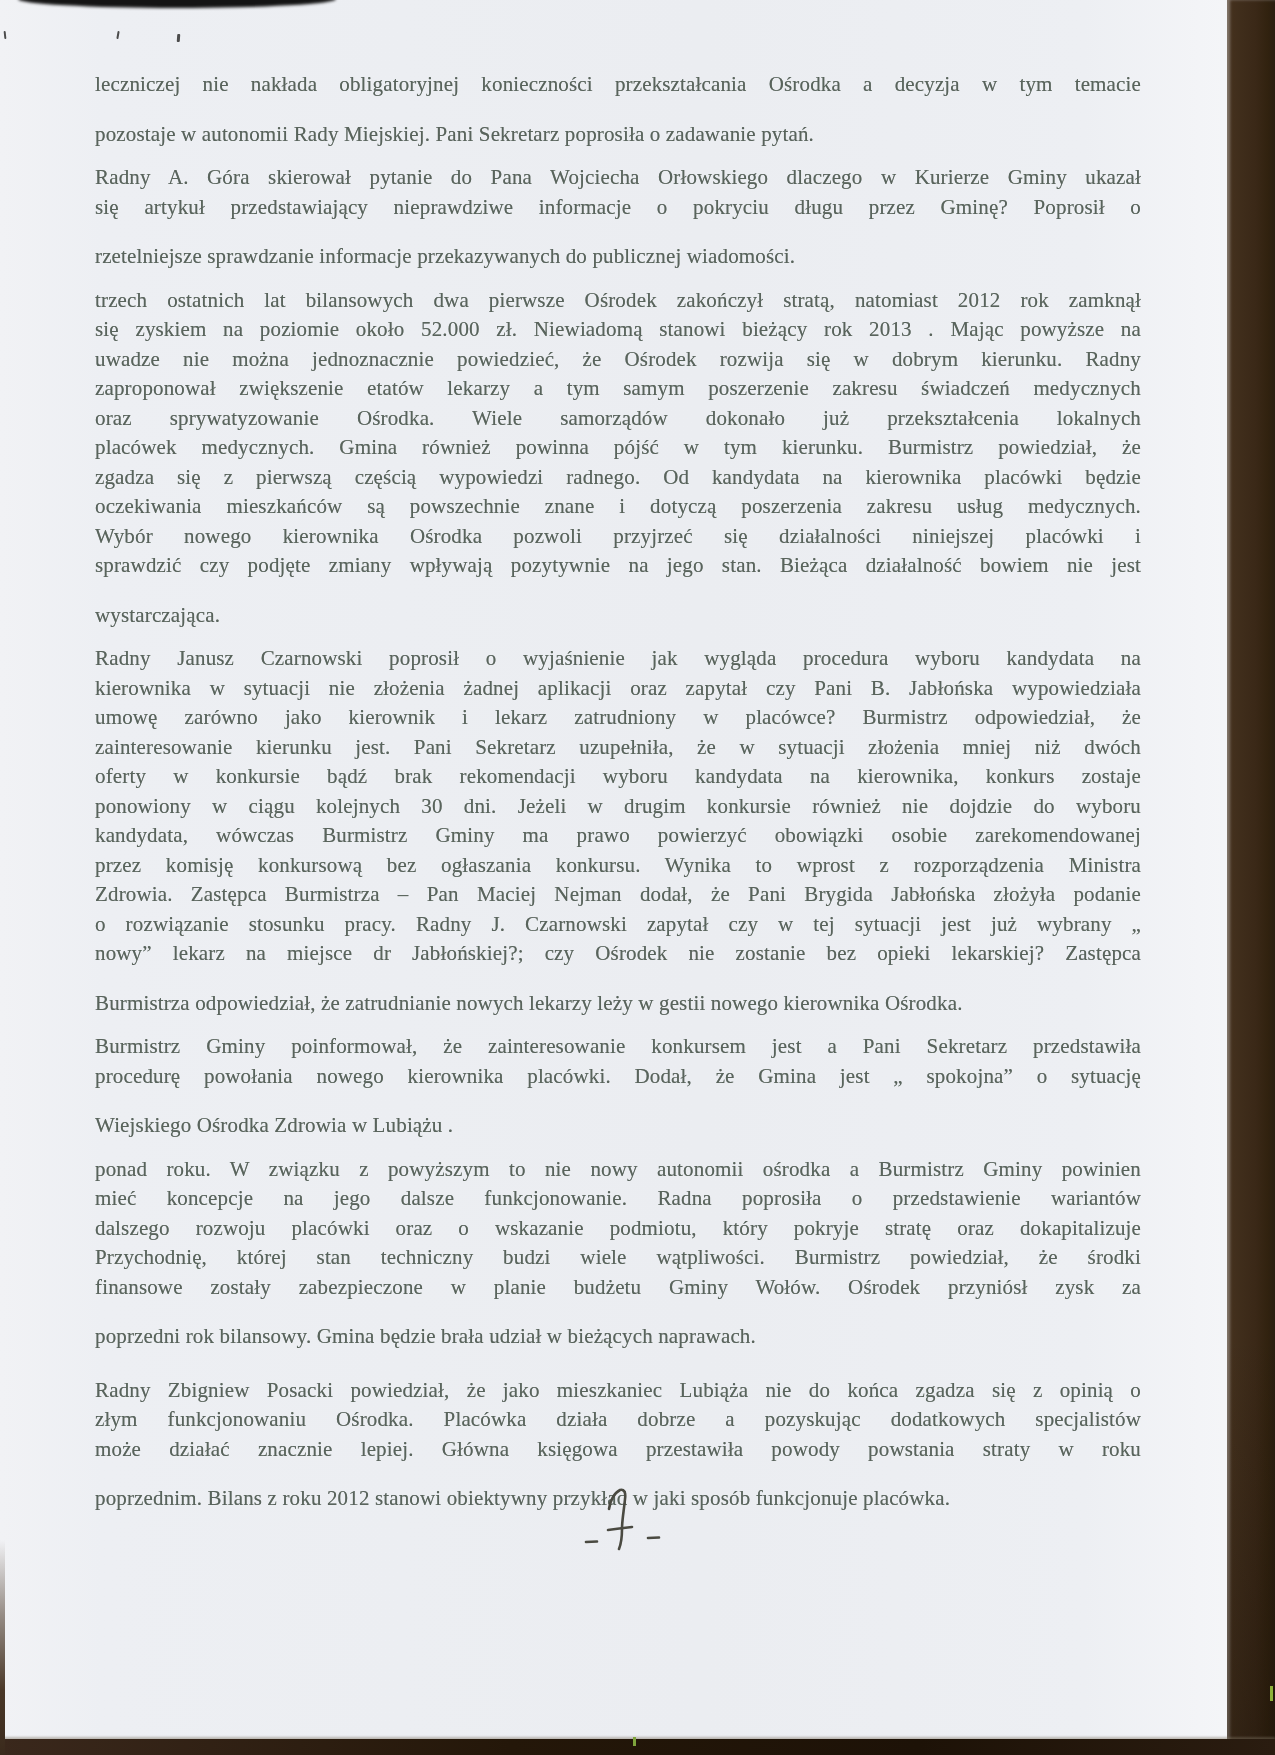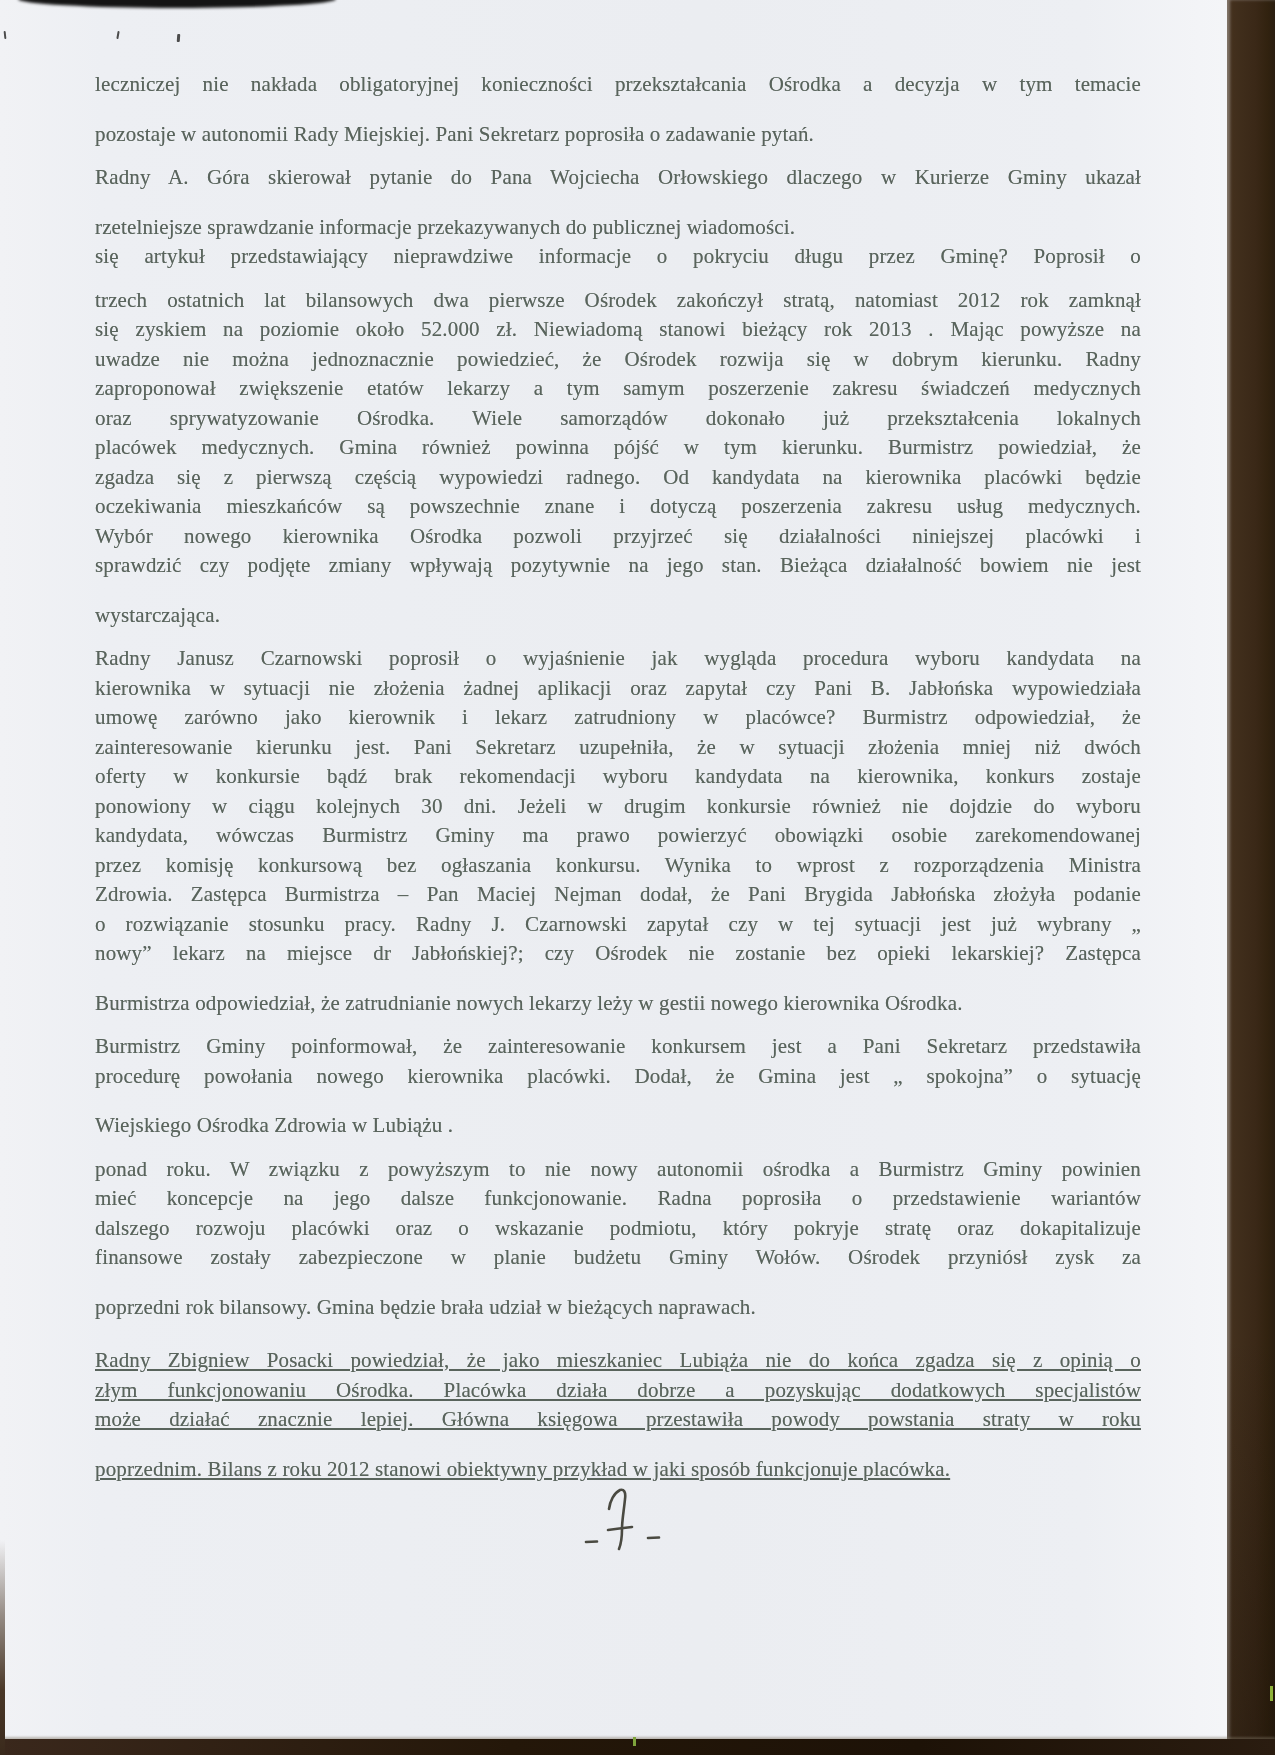--- a/index.html
+++ b/index.html
@@ -33,21 +33,21 @@
   .s3{ left:177px; top:34px; width:3px;   height:8px; transform:rotate(4deg); }
 
   
   .text-block{
     position:absolute; left:95px; top:70px; width:1046px;
     font-size:21px; line-height:29.5px;
     color:#59645c; letter-spacing:0.15px;
     text-shadow:0 0 0.6px rgba(89,100,92,.55);
   }
   .para{ margin:0 0 14px 0; }
-  .para.gap-before{ margin-top:24px;text-decoration:underline; }
+  .para.gap-before{ margin-top:24px; }
   .line{
     text-align:justify; text-align-last:justify;
     height:29.5px; overflow:hidden;
   }
   .line.last{ text-align-last:left;margin-top:20px; }
 
   
   .pagenum{ position:absolute; left:572px; top:1486px; width:110px; height:80px; }
   .pagenum svg{ display:block; width:110px; height:80px; }
   .sr-only{
@@ -97,22 +97,22 @@
     <div class="speck s2"></div>
     <div class="speck s3"></div>
 
     <div class="text-block" id="textBlock">
         <div class="para">
           <div class="line">leczniczej nie nakłada obligatoryjnej konieczności przekształcania Ośrodka a decyzja w tym temacie</div>
           <div class="line last">pozostaje w autonomii Rady Miejskiej. Pani Sekretarz poprosiła o zadawanie pytań.</div>
         </div>
         <div class="para">
           <div class="line">Radny A. Góra skierował pytanie do Pana Wojciecha Orłowskiego dlaczego w Kurierze Gminy ukazał</div>
+          <div class="line">się artykuł przedstawiający nieprawdziwe informacje o pokryciu długu przez Gminę? Poprosił o</div>
           <div class="line last">rzetelniejsze sprawdzanie informacje przekazywanych do publicznej wiadomości.</div>
-          <div class="line">się artykuł przedstawiający nieprawdziwe informacje o pokryciu długu przez Gminę? Poprosił o</div>
         </div>
         <div class="para">
           <div class="line">trzech ostatnich lat bilansowych dwa pierwsze Ośrodek zakończył stratą, natomiast 2012 rok zamknął</div>
           <div class="line">się zyskiem na poziomie około 52.000 zł. Niewiadomą stanowi bieżący rok 2013 . Mając powyższe na</div>
           <div class="line">uwadze nie można jednoznacznie powiedzieć, że Ośrodek rozwija się w dobrym kierunku. Radny</div>
           <div class="line">zaproponował zwiększenie etatów lekarzy a tym samym poszerzenie zakresu świadczeń medycznych</div>
           <div class="line">oraz sprywatyzowanie Ośrodka. Wiele samorządów dokonało już przekształcenia lokalnych</div>
           <div class="line">placówek medycznych. Gmina również powinna pójść w tym kierunku. Burmistrz powiedział, że</div>
           <div class="line">zgadza się z pierwszą częścią wypowiedzi radnego. Od kandydata na kierownika placówki będzie</div>
           <div class="line">oczekiwania mieszkańców są powszechnie znane i dotyczą poszerzenia zakresu usług medycznych.</div>
@@ -136,20 +136,21 @@
         </div>
         <div class="para">
           <div class="line">Burmistrz Gminy poinformował, że zainteresowanie konkursem jest a Pani Sekretarz przedstawiła</div>
           <div class="line">procedurę powołania nowego kierownika placówki. Dodał, że Gmina jest „ spokojna” o sytuację</div>
           <div class="line last">Wiejskiego Ośrodka Zdrowia w Lubiążu .</div>
         </div>
         <div class="para">
           <div class="line">ponad roku. W związku z powyższym to nie nowy autonomii ośrodka a Burmistrz Gminy powinien</div>
           <div class="line">mieć koncepcje na jego dalsze funkcjonowanie. Radna poprosiła o przedstawienie wariantów</div>
           <div class="line">dalszego rozwoju placówki oraz o wskazanie podmiotu, który pokryje stratę oraz dokapitalizuje</div>
+          <div class="line">Przychodnię, której stan techniczny budzi wiele wątpliwości. Burmistrz powiedział, że środki</div>
           <div class="line">finansowe zostały zabezpieczone w planie budżetu Gminy Wołów. Ośrodek przyniósł zysk za</div>
           <div class="line last">poprzedni rok bilansowy. Gmina będzie brała udział w bieżących naprawach.</div>
         </div>
         <div class="para gap-before">
           <div class="line">Radny Zbigniew Posacki powiedział, że jako mieszkaniec Lubiąża nie do końca zgadza się z opinią o</div>
           <div class="line">złym funkcjonowaniu Ośrodka. Placówka działa dobrze a pozyskując dodatkowych specjalistów</div>
           <div class="line">może działać znacznie lepiej. Główna księgowa przestawiła powody powstania straty w roku</div>
           <div class="line last">poprzednim. Bilans z roku 2012 stanowi obiektywny przykład w jaki sposób funkcjonuje placówka.</div>
         </div>
       </div>

